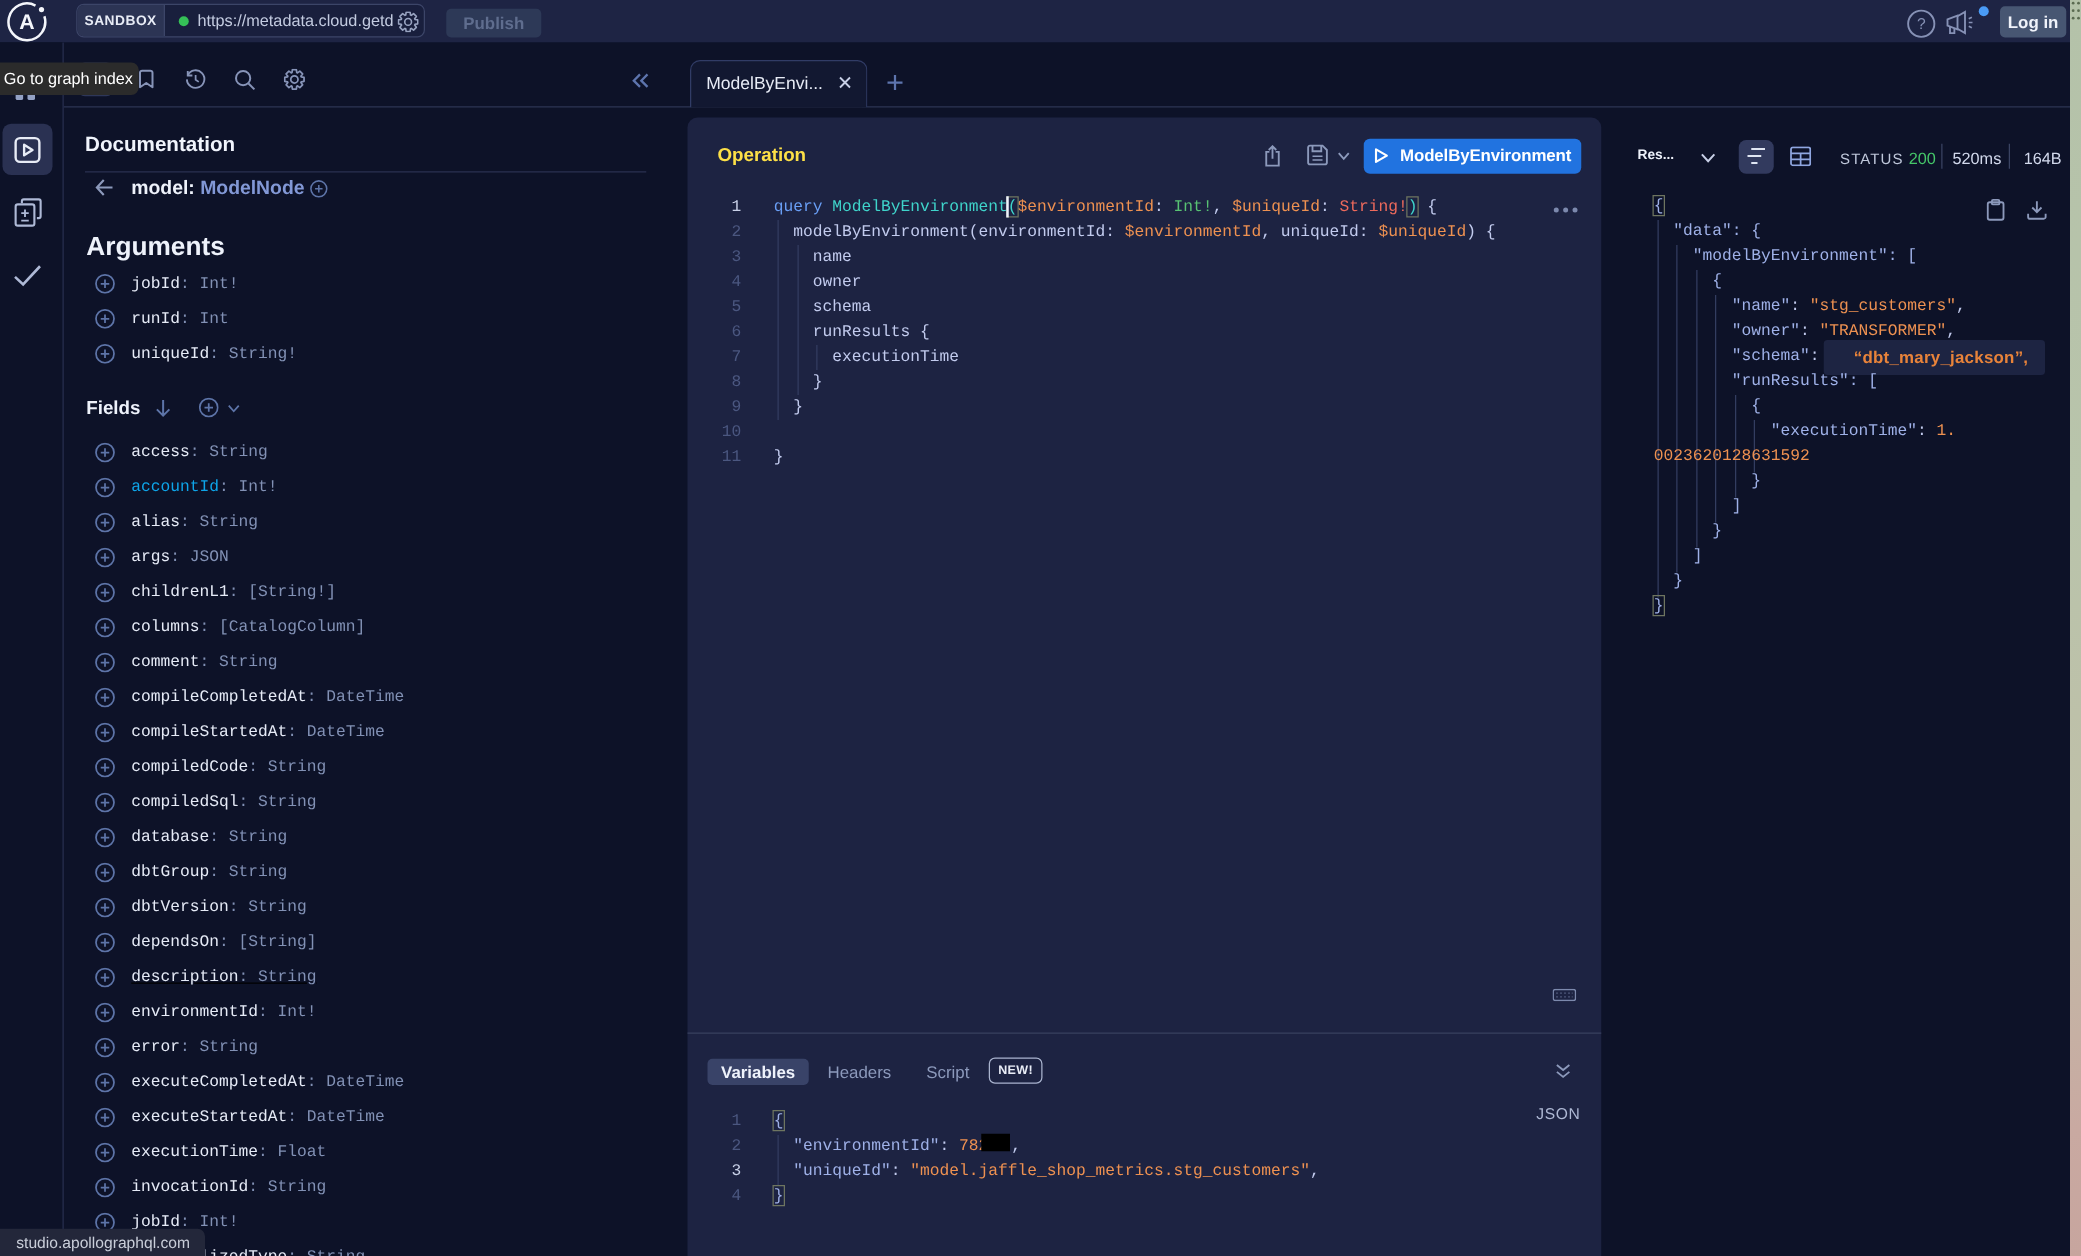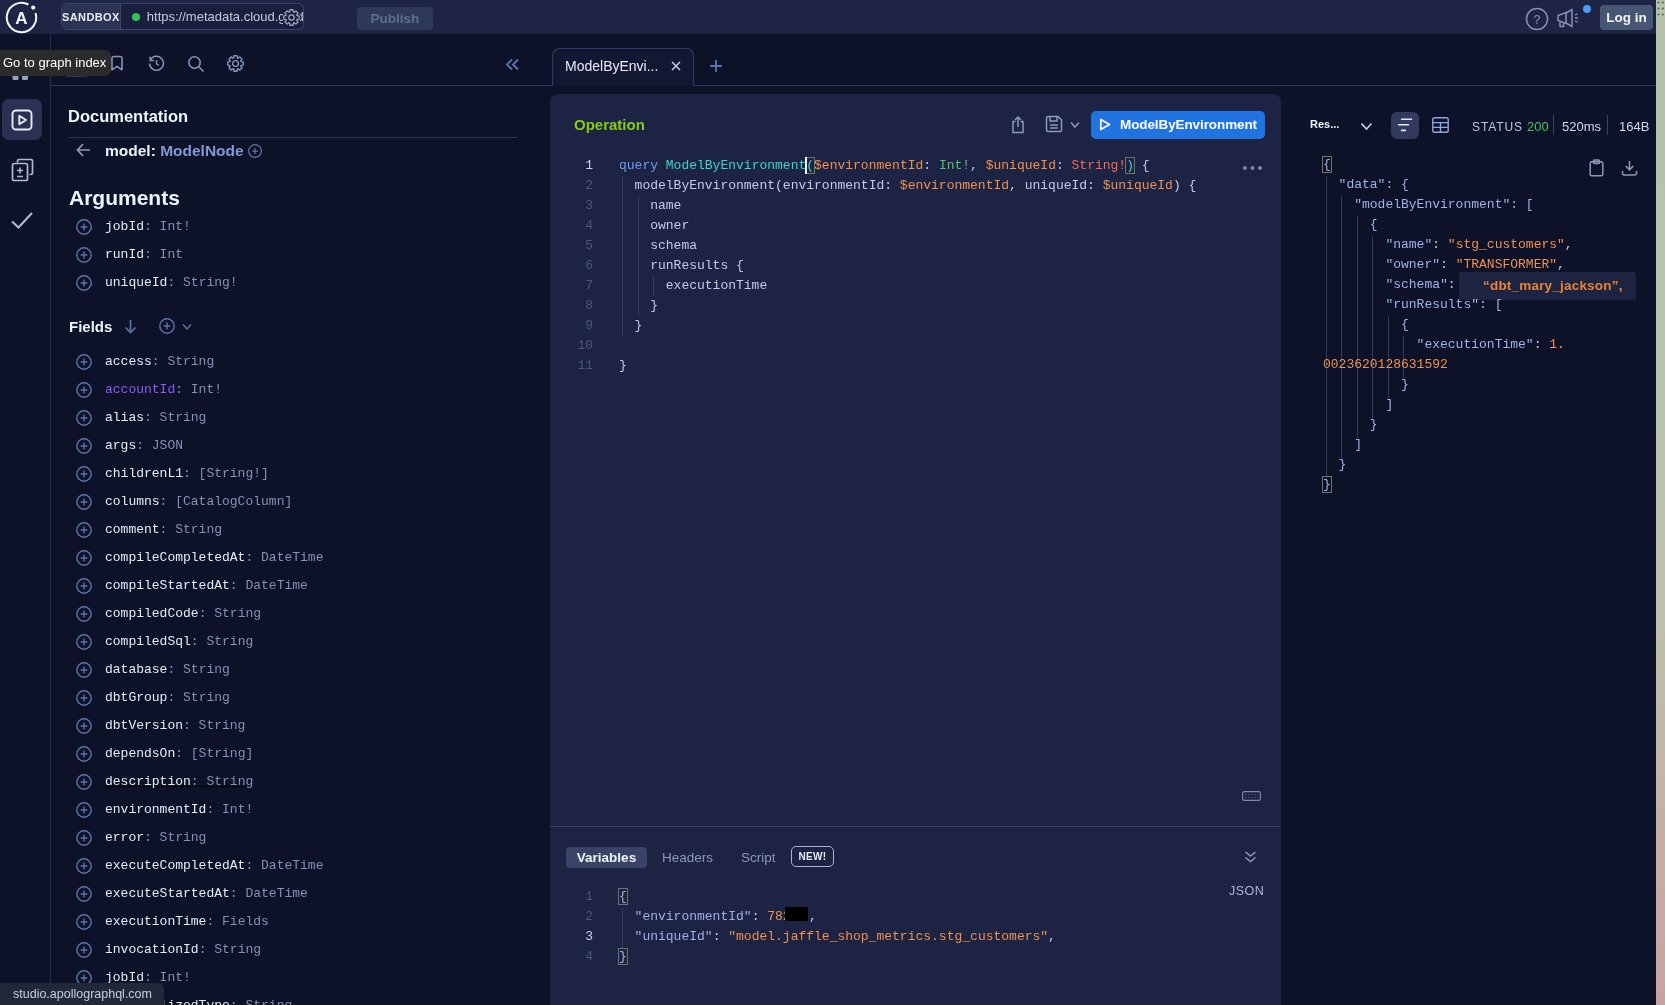--- a/index.html
+++ b/index.html
@@ -37,21 +37,21 @@
 <div class="abs" id="opcard" style="left:550px; top:94px; width:731px; height:911px; background:#1d2342; border-radius:8px 8px 0 0;"></div>
 
 <svg class="abs" style="left:5px; top:1px;" width="33" height="33" viewBox="0 0 33 33">
   <g fill="none" stroke="#f4f6fb" stroke-width="2">
     <path d="M 30.5 12 A 14.7 14.7 0 1 1 23.4 3.5"></path>
   </g>
   <circle cx="28.2" cy="6.6" r="2.1" fill="#f4f6fb"></circle>
   <text x="16.5" y="22.5" text-anchor="middle" font-family="Liberation Sans, sans-serif" font-size="17" font-weight="bold" fill="#f4f6fb">A</text>
 </svg>
 
-<div class="abs" style="left:61px; top:3px; width:243px; height:27px; border:1px solid #3c4568; border-radius:6px; background:#191f3d; overflow:hidden; display:flex;">
+<div class="abs" style="left:61px; top:3px; width:279px; height:27px; border:1px solid #3c4568; border-radius:6px; background:#191f3d; overflow:hidden; display:flex;">
   <div style="width:70px; height:100%; background:#2c3454; border-right:1px solid #3c4568; display:flex; align-items:center; justify-content:center;">
     <span style="font-size:11px; font-weight:bold; letter-spacing:0.4px; color:#e8ecf6;">SANDBOX</span>
   </div>
   <div style="flex:1; display:flex; align-items:center; padding-left:11px; position:relative;">
     <span style="width:8px; height:8px; border-radius:50%; background:#35c057; margin-right:7px; flex:none;"></span>
     <span style="font-size:13px; color:#c3cbe0; white-space:nowrap;">https://metadata.cloud.getd</span>
     <svg class="abs" style="right:4px; top:5px; background:#191f3d;" width="17" height="17" viewBox="0 0 17 17" fill="none" stroke="#98a3c0" stroke-width="1.3">
       <path d="M 6.93 0.76 L 10.07 0.76 L 10.43 3.03 L 11.00 3.27 L 12.86 1.92 L 15.08 4.14 L 13.73 6.00 L 13.97 6.57 L 16.24 6.93 L 16.24 10.07 L 13.97 10.43 L 13.73 11.00 L 15.08 12.86 L 12.86 15.08 L 11.00 13.73 L 10.43 13.97 L 10.07 16.24 L 6.93 16.24 L 6.57 13.97 L 6.00 13.73 L 4.14 15.08 L 1.92 12.86 L 3.27 11.00 L 3.03 10.43 L 0.76 10.07 L 0.76 6.93 L 3.03 6.57 L 3.27 6.00 L 1.92 4.14 L 4.14 1.92 L 6.00 3.27 L 6.57 3.03 Z" stroke-linejoin="round"></path>
       <circle cx="8.5" cy="8.5" r="2.7"></circle>
     </svg>
@@ -178,21 +178,21 @@
 <svg class="abs" style="left:182px; top:323px;" width="10" height="8" viewBox="0 0 10 8" fill="none" stroke="#5d74a8" stroke-width="1.4">
     <path d="M1 1.5 L5 6 L9 1.5"></path>
   </svg>
 <svg class="abs" style="left:76px; top:354px;" width="16" height="16" viewBox="0 0 16 16">
     <use href="#plussym"></use>
   </svg>
 <div class="cline" style="left:105px; top:352px;"><span style="color:#e6ebf7;">access</span><span style="color:#8291b5;">: String</span></div>
 <svg class="abs" style="left:76px; top:382px;" width="16" height="16" viewBox="0 0 16 16">
     <use href="#plussym"></use>
   </svg>
-<div class="cline" style="left:105px; top:380px;"><span style="color:#8b5cf6;margin-top:28px;">accountId</span><span style="color:#8291b5;">: Int!</span></div>
+<div class="cline" style="left:105px; top:380px;"><span style="color:#0ea5e9;margin-top:28px;">accountId</span><span style="color:#8291b5;">: Int!</span></div>
 <svg class="abs" style="left:76px; top:410px;" width="16" height="16" viewBox="0 0 16 16">
     <use href="#plussym"></use>
   </svg>
 <div class="cline" style="left:105px; top:408px;"><span style="color:#e6ebf7;">alias</span><span style="color:#8291b5;">: String</span></div>
 <svg class="abs" style="left:76px; top:438px;" width="16" height="16" viewBox="0 0 16 16">
     <use href="#plussym"></use>
   </svg>
 <div class="cline" style="left:105px; top:436px;"><span style="color:#e6ebf7;">args</span><span style="color:#8291b5;">: JSON</span></div>
 <svg class="abs" style="left:76px; top:466px;" width="16" height="16" viewBox="0 0 16 16">
     <use href="#plussym"></use>
@@ -254,35 +254,35 @@
     <use href="#plussym"></use>
   </svg>
 <div class="cline" style="left:105px; top:856px;"><span style="color:#e6ebf7;">executeCompletedAt</span><span style="color:#8291b5;">: DateTime</span></div>
 <svg class="abs" style="left:76px; top:886px;" width="16" height="16" viewBox="0 0 16 16">
     <use href="#plussym"></use>
   </svg>
 <div class="cline" style="left:105px; top:884px;"><span style="color:#e6ebf7;">executeStartedAt</span><span style="color:#8291b5;">: DateTime</span></div>
 <svg class="abs" style="left:76px; top:914px;" width="16" height="16" viewBox="0 0 16 16">
     <use href="#plussym"></use>
   </svg>
-<div class="cline" style="left:105px; top:912px;"><span style="color:#e6ebf7;">executionTime</span><span style="color:#8291b5;">: Fields</span></div>
+<div class="cline" style="left:105px; top:912px;"><span style="color:#e6ebf7;">executionTime</span><span style="color:#8291b5;">: Float</span></div>
 <svg class="abs" style="left:76px; top:942px;" width="16" height="16" viewBox="0 0 16 16">
     <use href="#plussym"></use>
   </svg>
 <div class="cline" style="left:105px; top:940px;"><span style="color:#e6ebf7;">invocationId</span><span style="color:#8291b5;">: String</span></div>
 <svg class="abs" style="left:76px; top:970px;" width="16" height="16" viewBox="0 0 16 16">
     <use href="#plussym"></use>
   </svg>
 <div class="cline" style="left:105px; top:968px;"><span style="color:#e6ebf7;">jobId</span><span style="color:#8291b5;">: Int!</span></div>
 <svg class="abs" style="left:76px; top:998px;" width="16" height="16" viewBox="0 0 16 16">
     <use href="#plussym"></use>
   </svg>
 <div class="cline" style="left:105px; top:996px;"><span style="color:#e6ebf7;">materializedType</span><span style="color:#8291b5;">: String</span></div>
 
-<div class="abs" style="left:574px; top:116px; font-size:15px; font-weight:bold; color:#84cc16;">Operation</div>
+<div class="abs" style="left:574px; top:116px; font-size:15px; font-weight:bold; color:#fde047;">Operation</div>
 
 <svg class="abs" style="left:1011px; top:116px;" width="14" height="18" viewBox="0 0 14 18" fill="none" stroke="#8c99bb" stroke-width="1.5">
   <path d="M4.5 5.5 H2 V16.5 H12 V5.5 H9.5"></path>
   <path d="M7 11 V1.2 M4 4 L7 1 L10 4"></path>
 </svg>
 
 <svg class="abs" style="left:1045px; top:115px;" width="18" height="18" viewBox="0 0 18 18" fill="none" stroke="#8c99bb" stroke-width="1.5">
   <path d="M1.5 3 A1.5 1.5 0 0 1 3 1.5 H13 L16.5 5 V15 A1.5 1.5 0 0 1 15 16.5 H3 A1.5 1.5 0 0 1 1.5 15 Z"></path>
   <path d="M5 1.8 V6 H12 V1.8"></path>
   <path d="M5 10 H13 M5 13 H13" stroke-width="1.3"></path>

